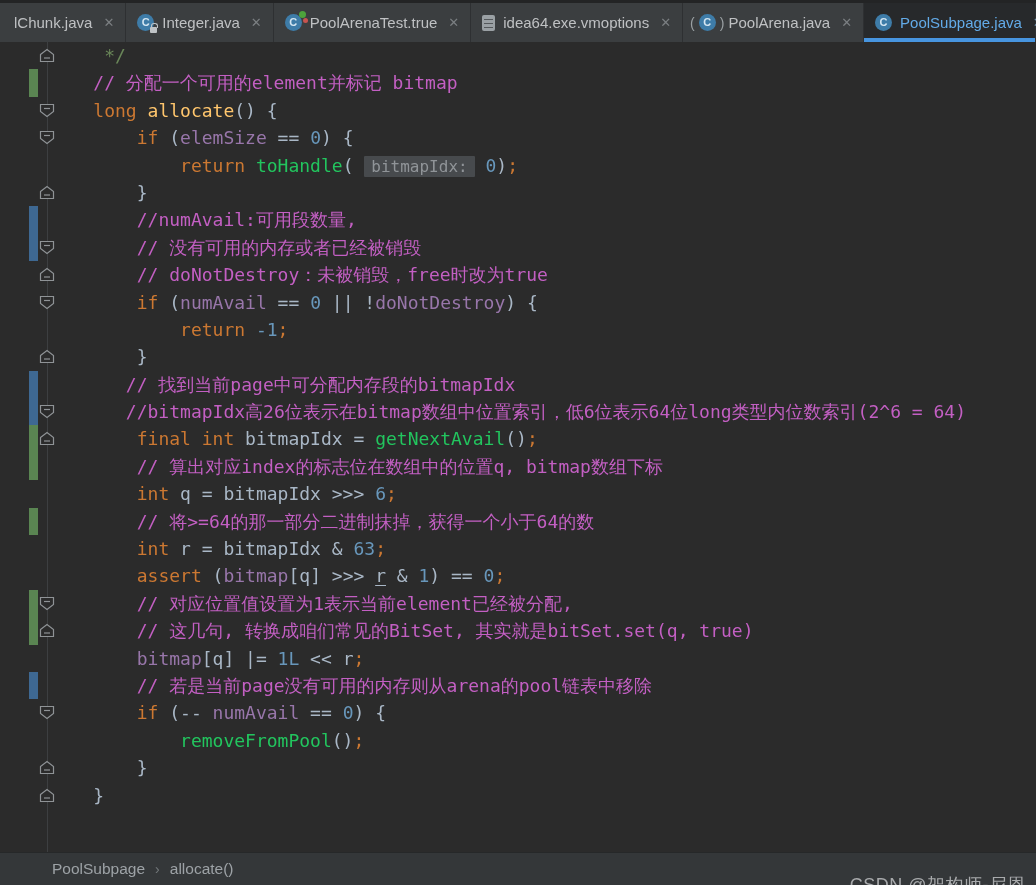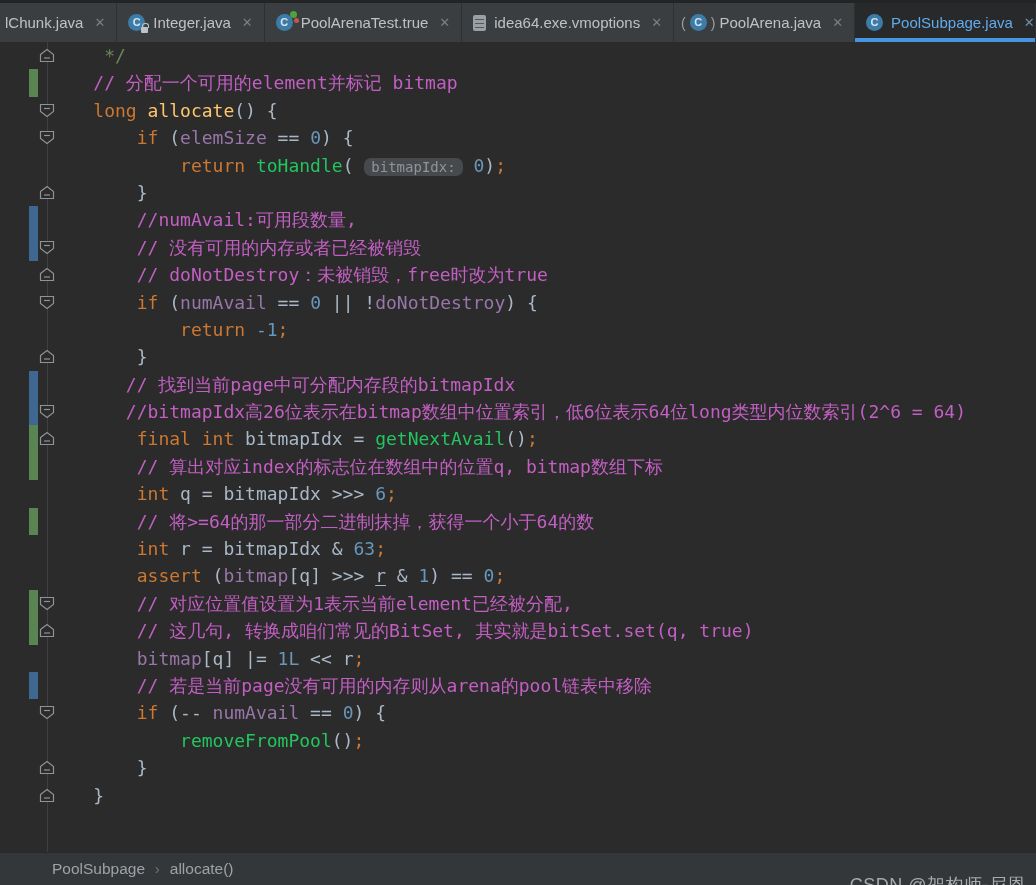--- a/index.html
+++ b/index.html
@@ -2,21 +2,21 @@
 <html><head>
 <meta charset="utf-8">
 <style>
   html,body{margin:0;padding:0;background:#2b2b2b;width:1036px;height:885px;overflow:hidden}
   *{box-sizing:border-box}
 
   
   .tabbar{height:42px;background:#3b3e40;border-top:3px solid #232425;display:flex;align-items:stretch;overflow:hidden;width:1036px}
   .tab{display:flex;align-items:center;gap:8px;padding:0 11px;font:15px "Liberation Sans",sans-serif;
        color:#bfc1c3;border-right:1px solid #2e3032;white-space:nowrap;position:relative;cursor:default}
-  .tab.first{padding-left:5px}
+  .tab.first{padding-left:14px}
   .tab.active{background:#27292b;color:#63abe8;box-shadow:inset 0 -4px 0 #4795e0;flex:1;min-width:0}
   .tab .x{color:#7b7f82;font-size:13px;margin-left:3px;font-family:"DejaVu Sans",sans-serif}
   .tab.active .x{color:#6f8ea8}
   .ic-class{width:17px;height:17px;border-radius:50%;background:#3e7ca8;color:#d4e6f2;
             font:bold 11px/17px "Liberation Sans",sans-serif;text-align:center;position:relative;display:inline-block;flex:none}
   .lock{position:absolute;right:-3px;bottom:-2px;width:7px;height:6px;background:#bfc3c6;border-radius:1px;display:block}
   .lock::before{content:'';position:absolute;top:-4px;left:1px;width:5px;height:4px;border:1.5px solid #bfc3c6;border-bottom:none;border-radius:3px 3px 0 0}
   .dot{position:absolute;border-radius:50%;display:block}
   .dot.g{top:-3px;right:-4px;width:7px;height:7px;background:#4da33c}
   .dot.r{top:4px;right:-6px;width:5px;height:5px;background:#c75450}
@@ -42,21 +42,21 @@
   .t-kw{color:#cc7832}
   .t-fn{color:#ffc66d}
   .t-call{color:#22c55e}
   .t-fld{color:#9876aa}
   .t-num{color:#6897bb}
   .t-cmt{color:#c35fc3}
   .t-blk{color:#6a8759}
   .t-pl{color:#a9b7c6}
   .t-semi{color:#cc7832}
   .t-und{color:#a9b7c6;text-decoration:underline;text-underline-offset:3px}
-  .t-hint{background:#474a4d;color:#909498;border-radius:7px;padding:1px 7px;font-size:14px}
+  .t-hint{background:#474a4d;color:#909498;border-radius:1px;padding:1px 7px;font-size:16px}
 
   
   .crumbs{height:33px;background:#343739;border-top:1px solid #262829;display:flex;align-items:center;
           padding-left:52px;font:15.5px "Liberation Sans",sans-serif;color:#9da2a6;position:relative;width:1036px}
   .crumb{cursor:default}
   .sep{margin:0 10px;color:#73787b;font-size:14px}
   .watermark{position:absolute;right:10px;top:20px;color:#a8aaac;font-size:18px;letter-spacing:.5px}
 </style>
 </head>
 <body>

